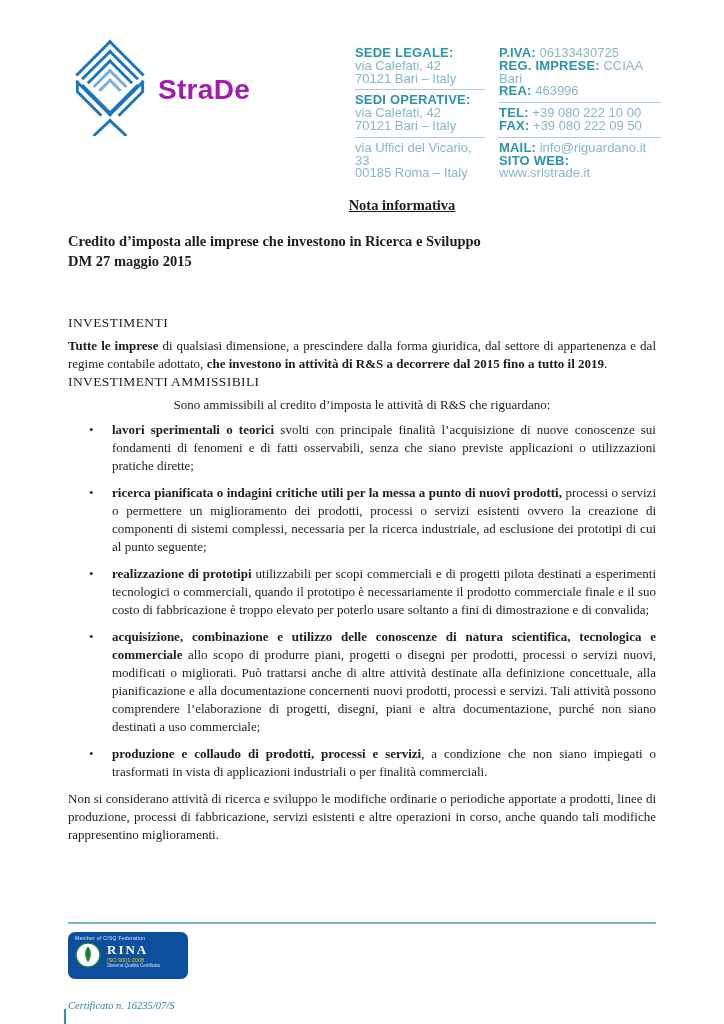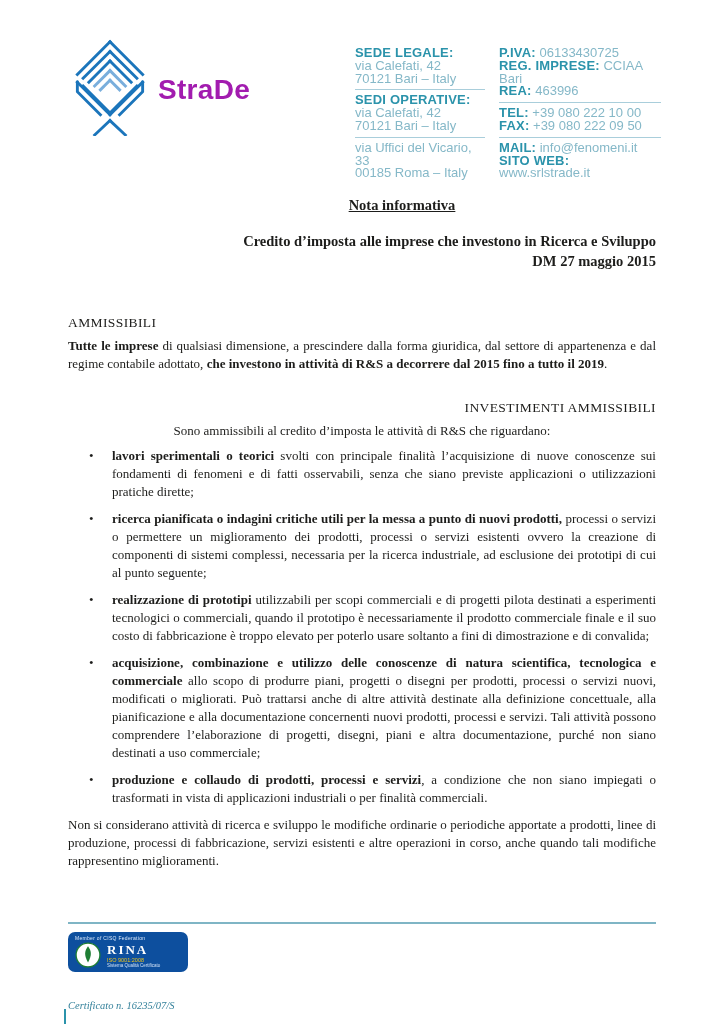--- a/index.html
+++ b/index.html
@@ -15,39 +15,39 @@
         font-size:13px;line-height:12.8px;}
   .hcol1{left:355px;width:130px;}
   .hcol2{left:499px;width:162px;}
   .hlabel{color:#2b93ab;font-weight:bold;letter-spacing:.2px;}
   .hval{color:#85b8c8;}
   .hdiv{border-top:1px solid #a9cedb;margin:4px 0 4px 0;height:0;}
 
   
   .title-main{position:absolute;top:197px;left:0;width:724px;text-align:center;
               font-size:14.5px;font-weight:bold;text-decoration:underline;padding-left:40px;}
-  .title-sub{position:absolute;top:231px;left:68px;width:588px;text-align:right;
+  .title-sub{position:absolute;top:231px;left:68px;width:588px;text-align:left;
              font-size:14.5px;font-weight:bold;line-height:20px;}
 
   
   .content{position:absolute;left:68px;top:314px;width:588px;font-size:13px;
            line-height:18px;text-align:justify;}
   .sec{font-size:13.5px;letter-spacing:.4px;text-align:left;margin:0 0 5px 0;}
-  .sec2{margin-top:26px;text-align:right;}
+  .sec2{}
   p{margin:0;}
   .intro{margin-bottom:7px;text-align:center;}
   ul.blist{list-style:none;margin:0;padding:0;}
   ul.blist li{position:relative;padding-left:44px;margin-bottom:9px;}
   .blt{position:absolute;left:21px;top:0;}
   .closing{margin-top:2px;}
   b{font-weight:bold;}
 
   
   .footer-line{position:absolute;left:68px;top:922px;width:588px;height:2px;background:#7fb5c5;}
-  .rina{position:absolute;left:68px;top:932px;width:120px;height:40px;background:#0d4f9e;
+  .rina{position:absolute;left:68px;top:932px;width:120px;height:47px;background:#0d4f9e;
         border-radius:7px;color:#fff;font-family:"Liberation Sans",sans-serif;
         padding:3px 7px;box-sizing:border-box;}
   .rina-member{font-size:5px;letter-spacing:.3px;margin-bottom:1px;color:#dce9fb;}
   .rina-row{display:flex;align-items:center;gap:6px;}
   .rina-emblem{width:26px;height:26px;flex:0 0 auto;}
   .rina-name{font-size:13px;font-weight:bold;letter-spacing:2px;line-height:13px;
              font-family:"Liberation Serif",serif;}
   .rina-iso{font-size:5.5px;color:#f0c419;margin-top:1px;}
   .rina-sub{font-size:4.5px;color:#cfe0f5;}
   .certificato{position:absolute;left:68px;top:1000px;font-style:italic;
@@ -101,33 +101,33 @@
   </div>
 
   <div class="hcol hcol2">
     <div><span class="hlabel">P.IVA:</span> <span class="hval">06133430725</span></div>
     <div><span class="hlabel">REG. IMPRESE:</span> <span class="hval">CCIAA Bari</span></div>
     <div><span class="hlabel">REA:</span> <span class="hval">463996</span></div>
     <div class="hdiv"></div>
     <div><span class="hlabel">TEL:</span> <span class="hval">+39 080 222 10 00</span></div>
     <div><span class="hlabel">FAX:</span> <span class="hval">+39 080 222 09 50</span></div>
     <div class="hdiv"></div>
-    <div><span class="hlabel">MAIL:</span> <span class="hval">info@fenomeni.it</span></div>
+    <div><span class="hlabel">MAIL:</span> <span class="hval">info@riguardano.it</span></div>
     <div><span class="hlabel">SITO WEB:</span> <span class="hval">www.srlstrade.it</span></div>
   </div>
 
   <div class="title-main">Nota informativa</div>
   <div class="title-sub">
     <div>Credito d’imposta alle imprese che investono in Ricerca e Sviluppo</div>
     <div>DM 27 maggio 2015</div>
   </div>
 
   <div class="content">
 
-    <div class="sec">AMMISSIBILI</div>
+    <div class="sec">INVESTIMENTI</div>
     <p><b>Tutte le imprese</b><span> di qualsiasi dimensione, a prescindere dalla forma giuridica, dal settore di appartenenza e dal regime contabile adottato, </span><b>che investono in attività di R&amp;S a decorrere dal 2015 fino a tutto il 2019</b><span>.</span></p>
 
     <div class="sec sec2">INVESTIMENTI AMMISSIBILI</div>
     <p class="intro">Sono ammissibili al credito d’imposta le  attività di R&amp;S che riguardano:</p>
 
     <ul class="blist">
       <li><span class="blt">•</span><b>lavori sperimentali o teorici</b><span> svolti con principale finalità l’acquisizione di nuove conoscenze sui fondamenti di fenomeni e di fatti osservabili, senza che siano previste applicazioni o utilizzazioni pratiche dirette;</span></li>
       <li><span class="blt">•</span><b>ricerca pianificata o indagini critiche utili per la messa a punto di nuovi prodotti,</b><span> processi o servizi o permettere un miglioramento dei prodotti, processi o servizi esistenti ovvero la creazione di componenti di sistemi complessi, necessaria per la ricerca industriale, ad esclusione dei prototipi di cui al punto seguente;</span></li>
       <li><span class="blt">•</span><b>realizzazione di prototipi</b><span> utilizzabili per scopi commerciali e di progetti pilota destinati a esperimenti tecnologici o commerciali, quando il prototipo è necessariamente il prodotto commerciale finale e il suo costo di fabbricazione è troppo elevato per poterlo usare soltanto a fini di dimostrazione e di convalida;</span></li>
       <li><span class="blt">•</span><b>acquisizione, combinazione e utilizzo delle conoscenze di natura scientifica, tecnologica e commerciale</b><span> allo scopo di produrre piani, progetti o disegni per prodotti, processi o servizi nuovi, modificati o migliorati. Può trattarsi anche di altre attività destinate alla definizione concettuale, alla pianificazione e alla documentazione concernenti nuovi prodotti, processi e servizi. Tali attività possono comprendere l’elaborazione di progetti, disegni, piani e altra documentazione, purché non siano destinati a uso commerciale;</span></li>

